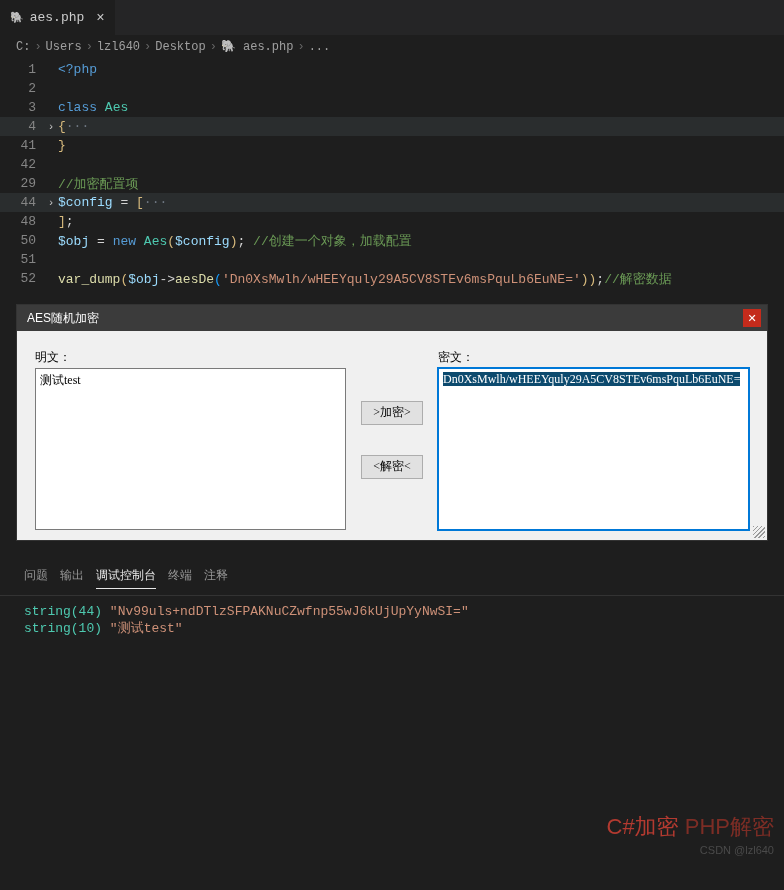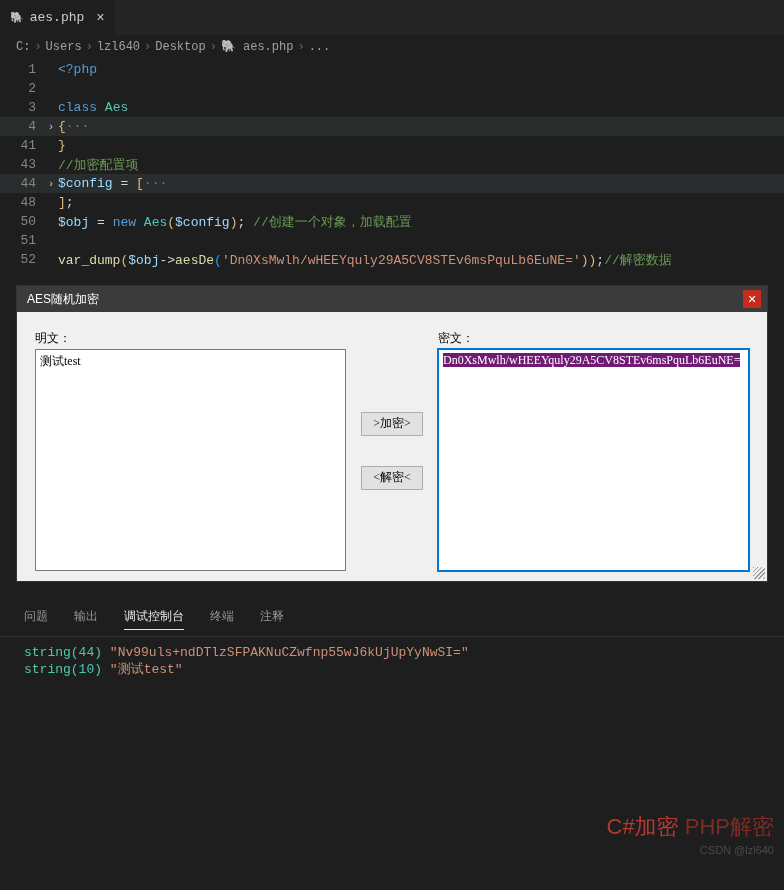--- a/index.html
+++ b/index.html
@@ -67,44 +67,44 @@
   display: flex; align-items: stretch;
   padding: 18px 18px 10px 18px;
   background: #f0f0f0;
   position: relative;
   font-family: "Microsoft YaHei", sans-serif;
 }
 .col { flex: 1; display: flex; flex-direction: column; }
 .col-mid { width: 92px; display: flex; flex-direction: column; align-items: center; justify-content: center; gap: 30px; }
 .field-label { font-size: 12px; color: #000; margin-bottom: 2px; font-family: SimSun, serif; }
 .txt {
-  width: 100%; height: 222px;
+  width: 100%; height: 162px;
   border: 1px solid #7a7a7a;
   background: #fff; font-size: 12px;
   padding: 3px 4px; color: #000;
   font-family: SimSun, serif;
   resize: none;
 }
 .txt.focused { border: 1px solid #0078d7; outline: 1px solid #0078d7; }
-.sel { background: #701a75; color: #fff; }
+.sel { background: #0c4a6e; color: #fff; }
 .act-btn {
   width: 62px; height: 24px;
   background: #e1e1e1;
   border: 1px solid #adadad;
   font-size: 12px; cursor: pointer;
   font-family: SimSun, serif;
 }
 .resize-grip {
   position: absolute; right: 2px; bottom: 2px;
   width: 12px; height: 12px;
   background: repeating-linear-gradient(135deg, #999 0 1px, transparent 1px 3px);
 }
 .terminal-area { margin-top: 26px; }
 .terminal-tabs {
-  display: flex; gap: 26px;
+  display: flex; gap: 12px;
   padding: 0 24px 6px 24px;
   font-size: 12px;
   font-family: "Microsoft YaHei", sans-serif;
   border-bottom: 1px solid #333;
 }
 .term-tab { color: #969696; cursor: pointer; padding-bottom: 4px; }
 .term-tab.active { color: #e7e7e7; border-bottom: 1px solid #e7e7e7; }
 .terminal-out { padding: 8px 24px; font-size: 13px; }
 .t-type{color:#4ec9b0}.t-str{color:#ce9178}
 .watermark {
@@ -160,21 +160,26 @@
       <span class="gutter">4</span>
       <span class="fold">›</span>
       <span class="code"><span class="k-brk">{</span><span style="color:#6e7681">···</span></span>
     </div>
   <div class="code-line">
       <span class="gutter">41</span>
       <span class="fold"></span>
       <span class="code"><span class="k-brk">}</span></span>
     </div>
   <div class="code-line">
-      <span class="gutter">43</span>
+      <span class="gutter">42</span>
+      <span class="fold"></span>
+      <span class="code"></span>
+    </div>
+  <div class="code-line">
+      <span class="gutter">29</span>
       <span class="fold"></span>
       <span class="code"><span class="k-green">//加密配置项</span></span>
     </div>
   <div class="code-line hl">
       <span class="gutter">44</span>
       <span class="fold">›</span>
       <span class="code"><span class="k-var">$config</span><span class="k-def"> = </span><span class="k-brk">[</span><span style="color:#6e7681">···</span></span>
     </div>
   <div class="code-line">
       <span class="gutter">48</span>

